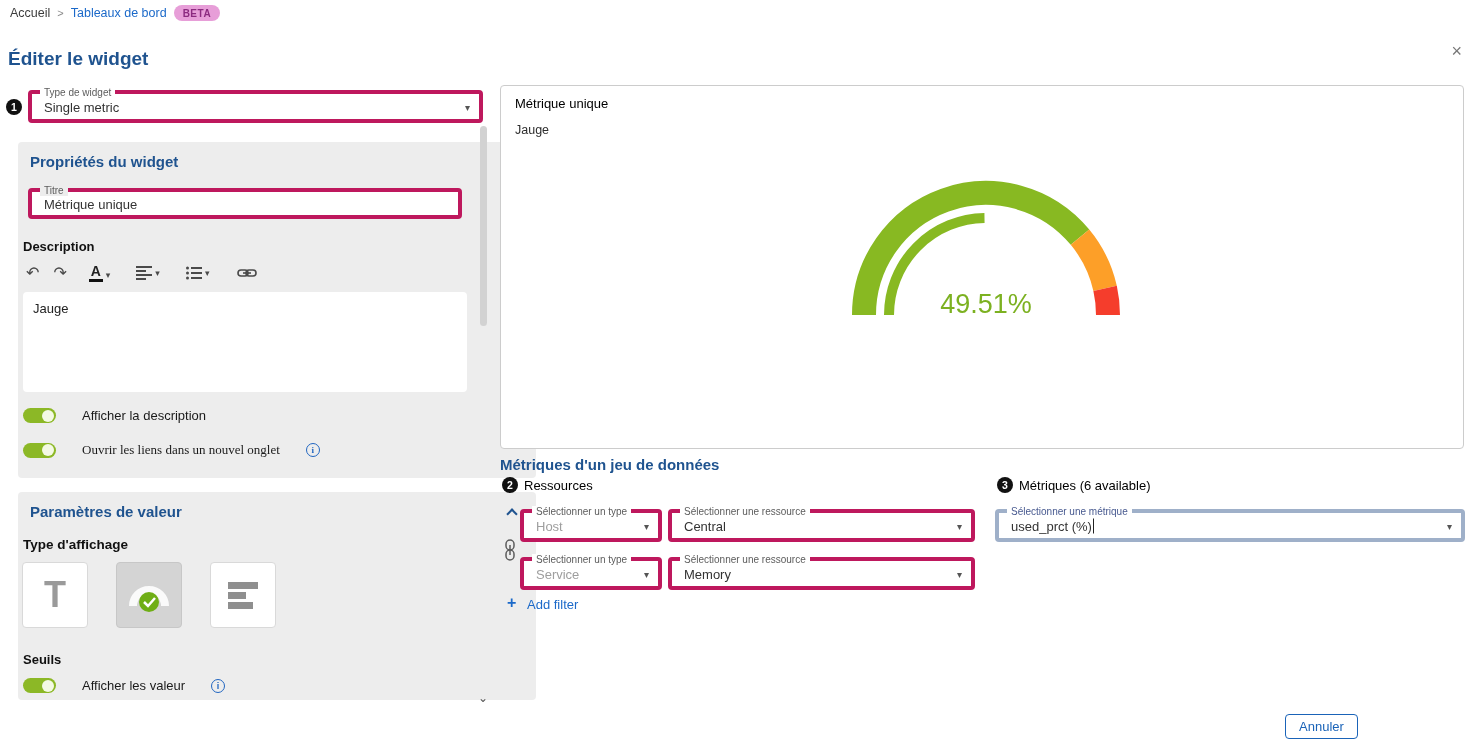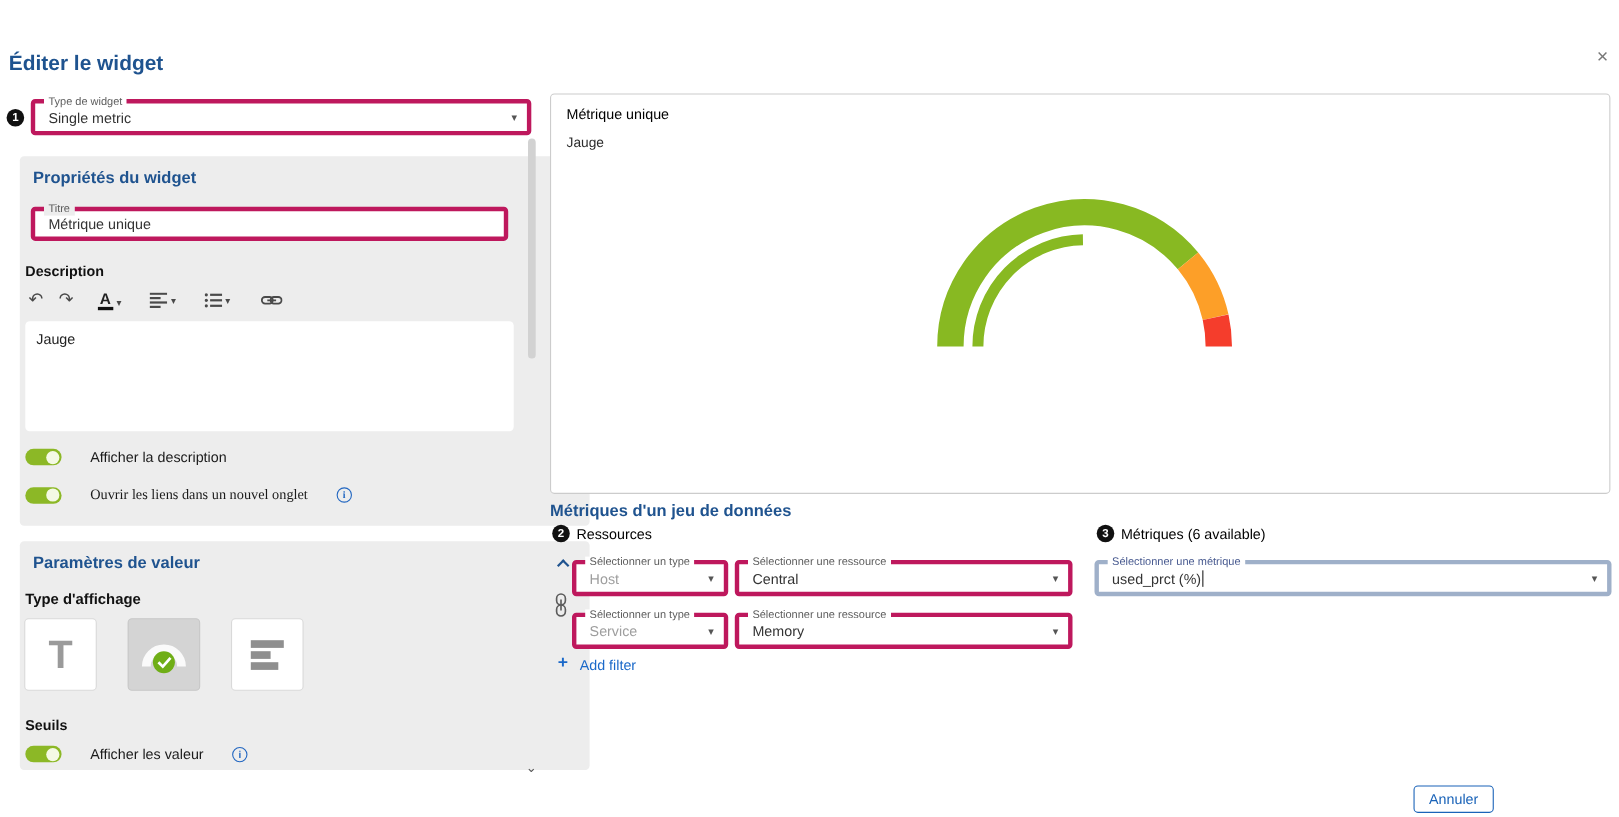--- a/index.html
+++ b/index.html
@@ -84,20 +84,26 @@
   
   .btn { position:absolute; height:25px; border-radius:4px; font-size:13px; display:flex; align-items:center; justify-content:center; font-family:"Liberation Sans", sans-serif; }
   .btn-cancel { left:1285px; top:714px; width:73px; background:#fff; border:1px solid #1a63b8; color:#1a63b8; }
   .btn-save { left:1378px; top:756px; width:104px; background:#ececec; border:none; color:#0c4a6e; }
 </style>
 </head>
 <body>
 
 <div class="screen" data-interactable="false">
 
+  <div class="abs breadcrumb" data-interactable="false">
+    <span class="crumb-home" data-interactable="true">Accueil</span>
+    <span class="crumb-sep" data-interactable="false">&gt;</span>
+    <span class="crumb-link" data-interactable="true">Tableaux de bord</span>
+    <span class="beta-chip" data-interactable="false">BETA</span>
+  </div>
 
   <div class="abs page-title" data-interactable="false">Éditer le widget</div>
   <div class="abs close-x" data-interactable="true">×</div>
 
   <div class="abs step-badge" style="left:6px; top:99px;" data-interactable="false">1</div>
   <div class="field" style="left:28px; top:90px; width:455px; height:33px;" data-interactable="true">
     <span class="flabel" data-interactable="false">Type de widget</span>
     <span class="fvalue" data-interactable="false">Single metric</span>
     <span class="arrow" data-interactable="true">▾</span>
   </div>
@@ -202,20 +208,21 @@
 
   <div class="preview-box" data-interactable="false">
     <div class="preview-title" data-interactable="false">Métrique unique</div>
     <div class="preview-subtitle" data-interactable="false">Jauge</div>
     <svg class="gauge-svg" width="330" height="185" viewBox="0 0 330 185" data-interactable="false">
       <path data-interactable="false" fill="none" stroke-width="24" d="M 43.0 168.0 A 122 122 0 0 1 259.0 90.2" stroke="#88b922"></path>
       <path data-interactable="false" fill="none" stroke-width="24" d="M 259.0 90.2 A 122 122 0 0 1 284.1 141.4" stroke="#fd9f28"></path>
       <path data-interactable="false" fill="none" stroke-width="24" d="M 284.1 141.4 A 122 122 0 0 1 287.0 168.0" stroke="#f53d2c"></path>
       <path data-interactable="false" fill="none" stroke-width="10" d="M 68.0 168.0 A 97 97 0 0 1 163.5 71.0" stroke="#88b922"></path>
     </svg>
+    <div class="gauge-value" data-interactable="false" style="color: rgb(124, 177, 33);">49.51%</div>
   </div>
 
   <div class="dataset-title" data-interactable="false">Métriques d'un jeu de données</div>
 
   <div class="abs step-badge" style="left:502px; top:477px;" data-interactable="false">2</div>
   <div class="group-label" style="left:524px; top:478px;" data-interactable="false">Ressources</div>
 
   <div class="abs step-badge" style="left:997px; top:477px;" data-interactable="false">3</div>
   <div class="group-label" style="left:1019px; top:478px;" data-interactable="false">Métriques (6 available)</div>
 

